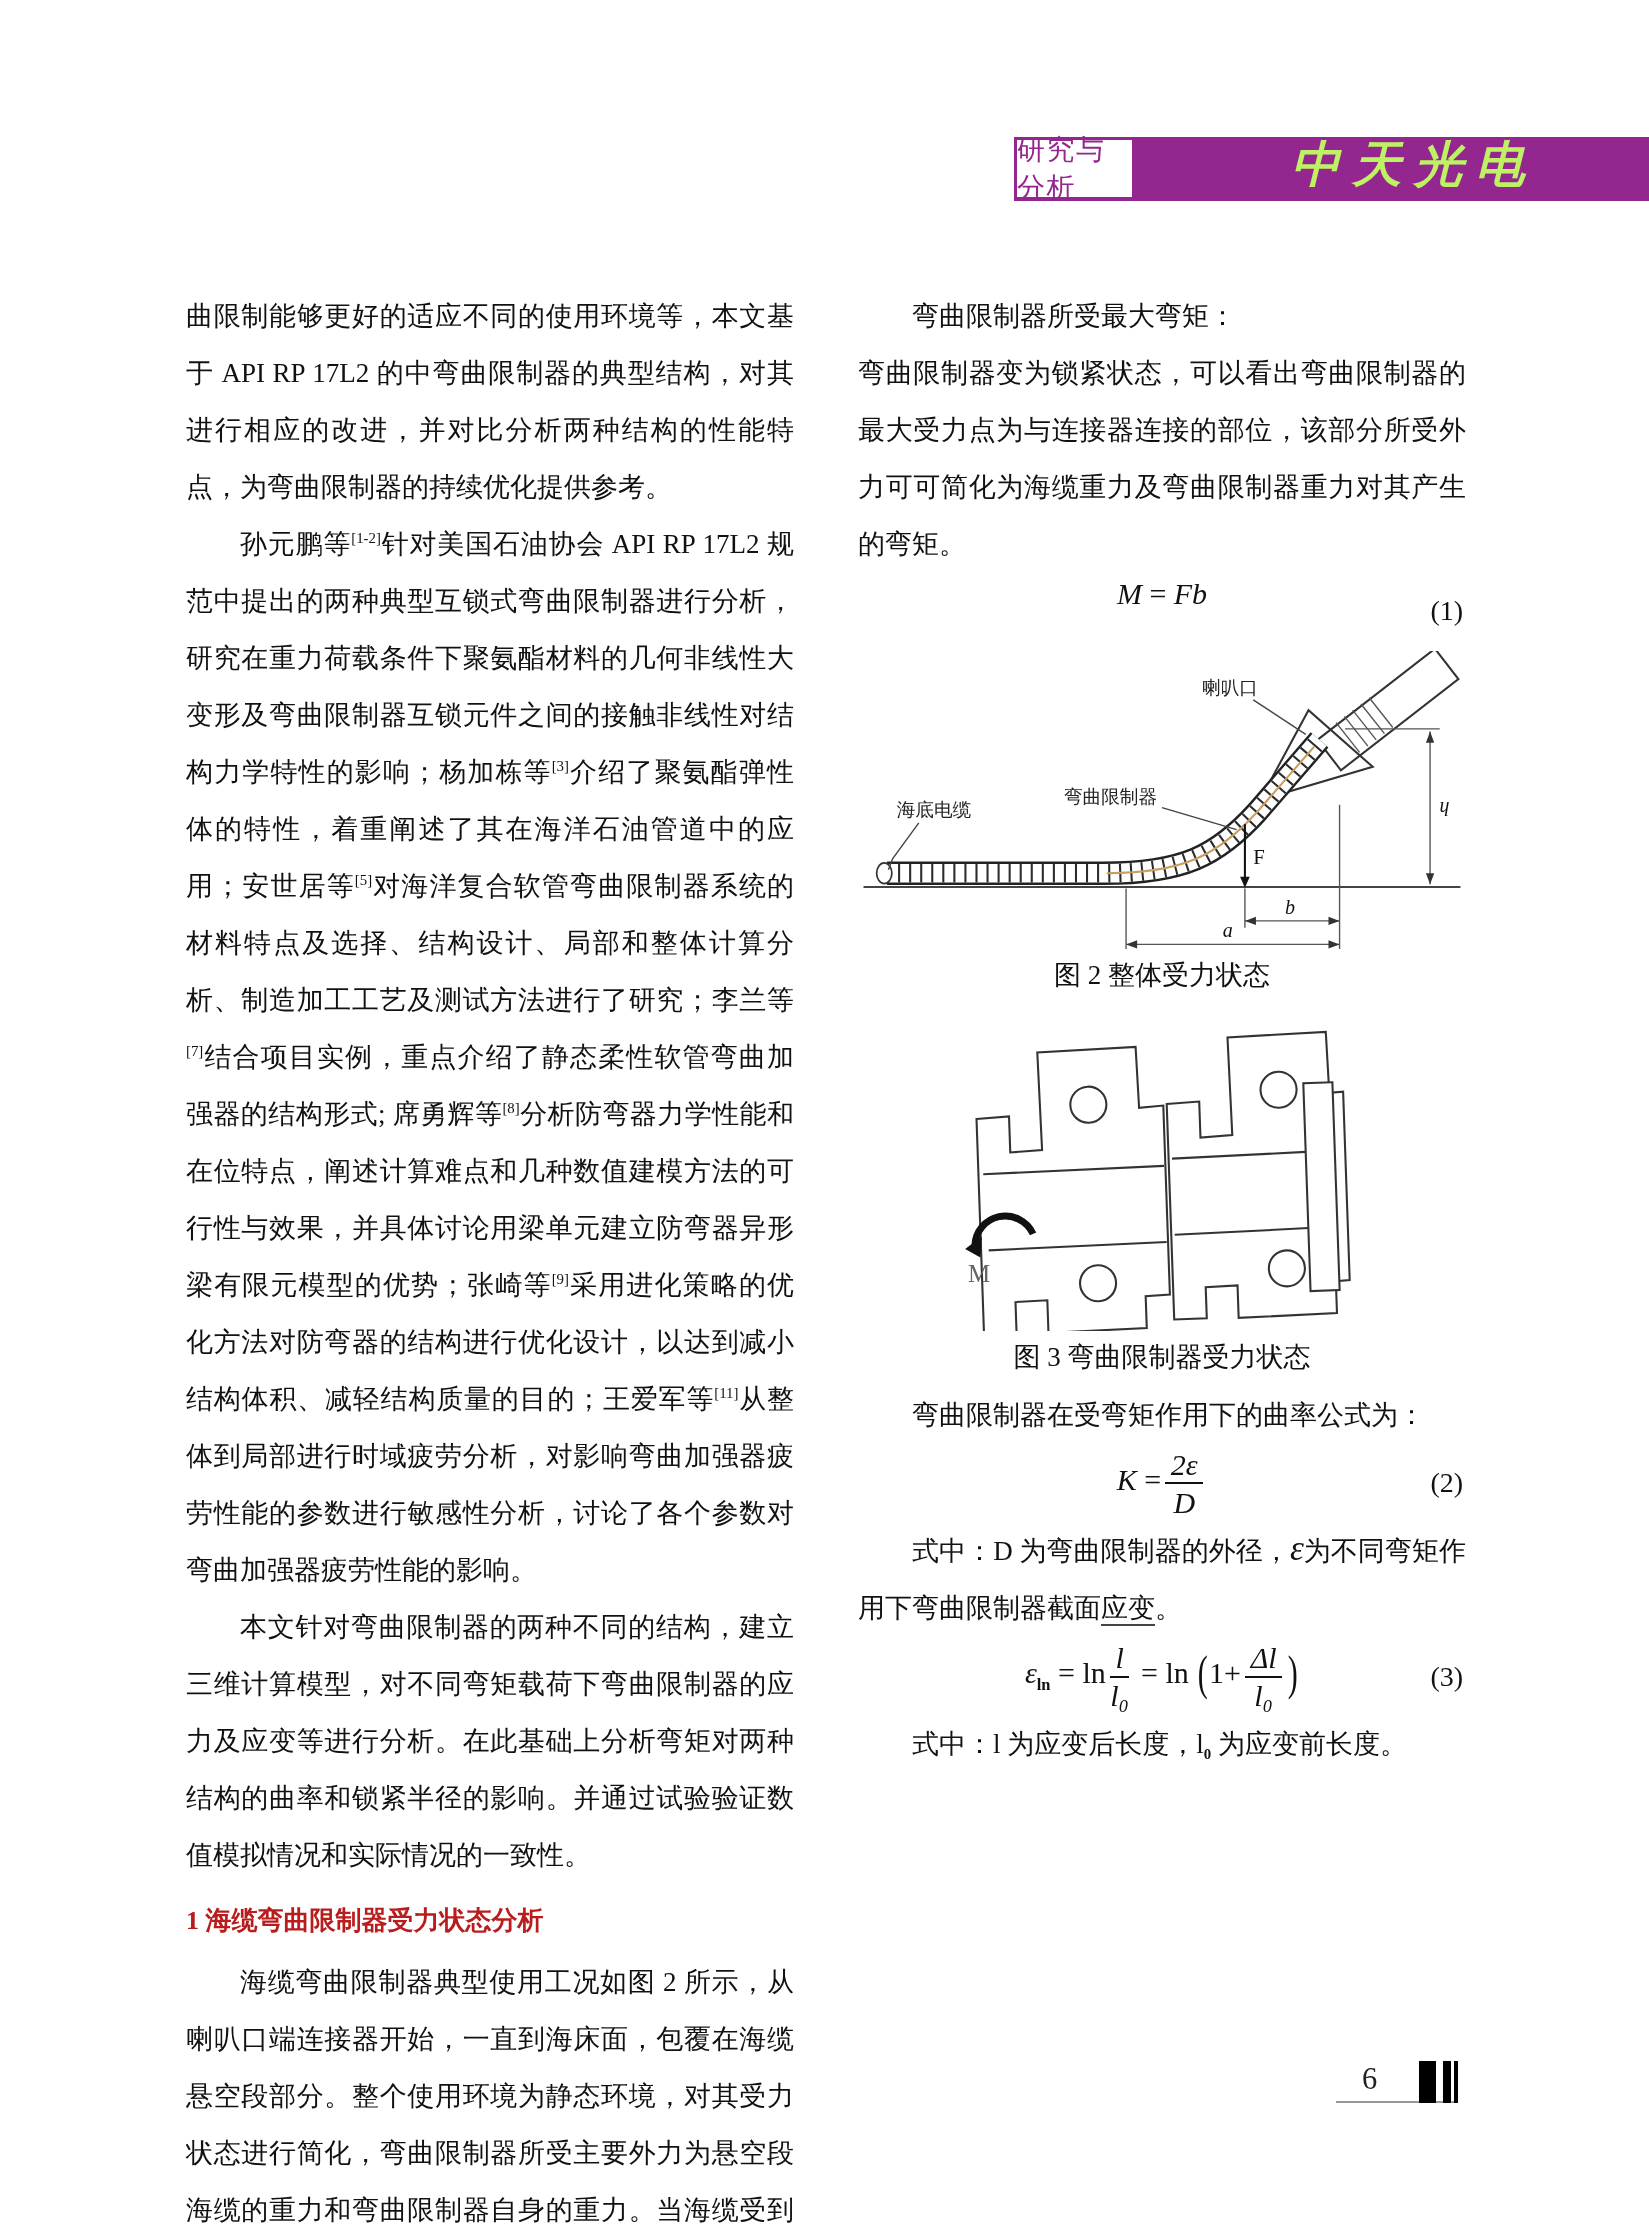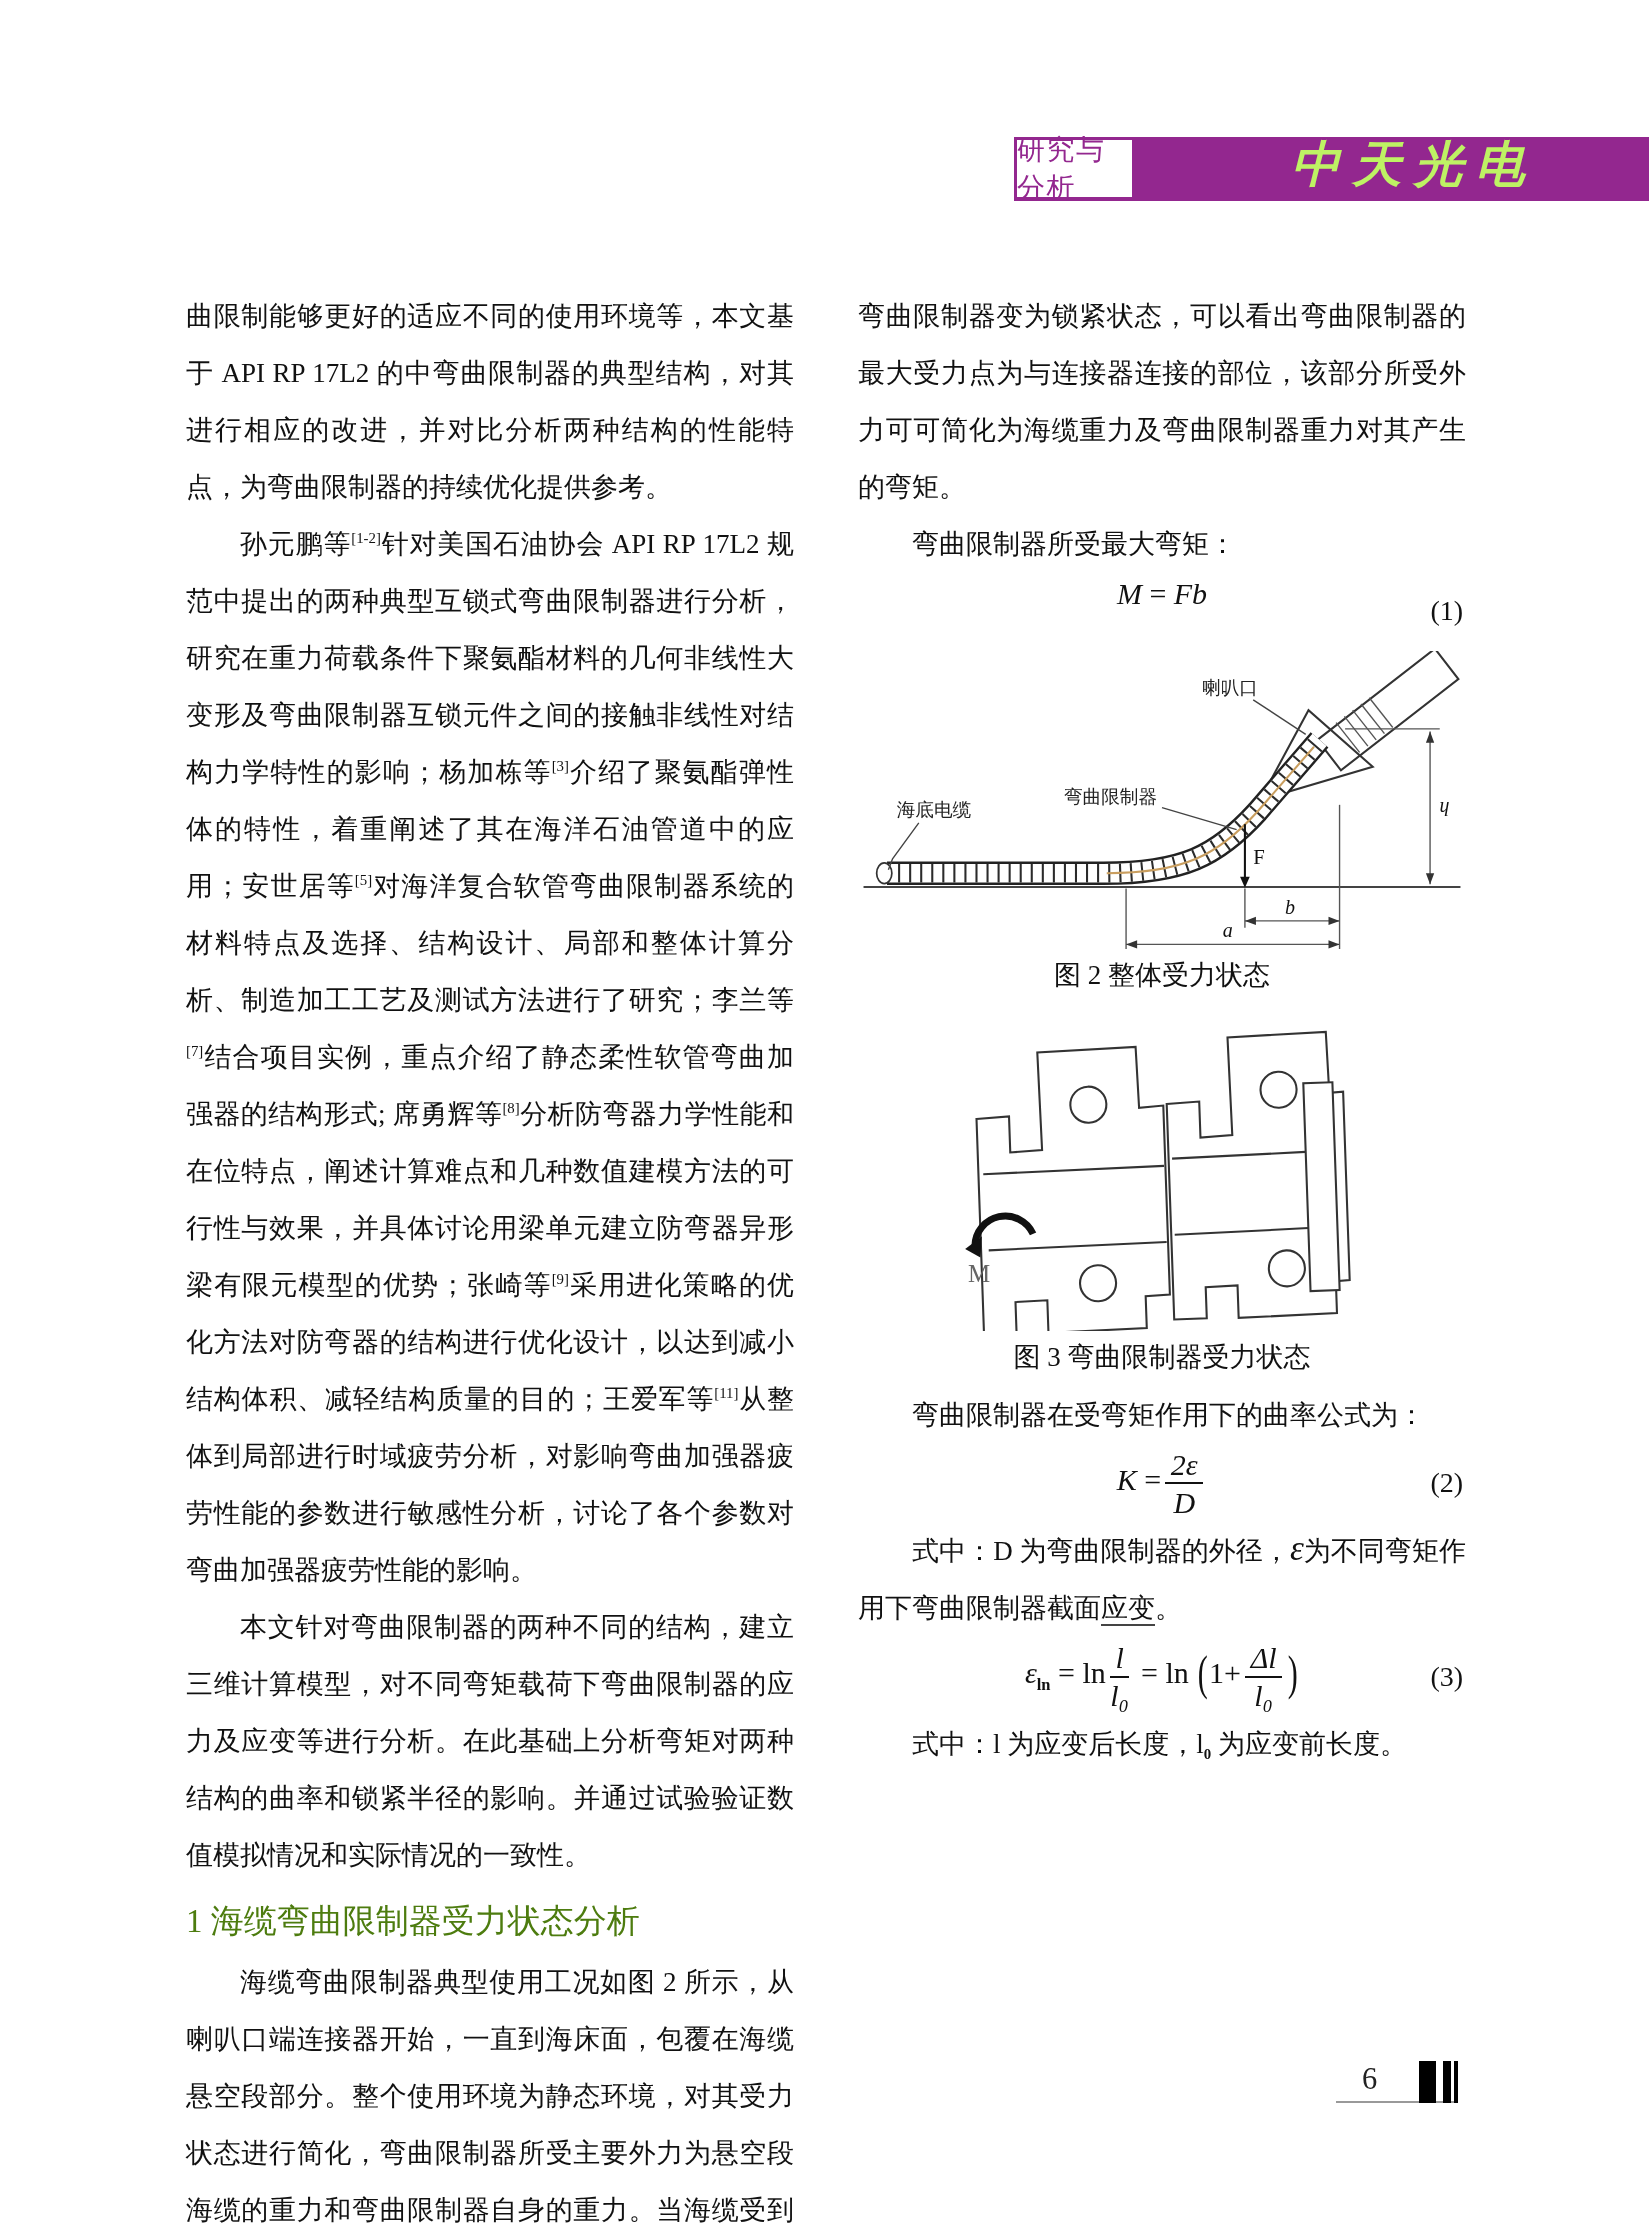--- a/index.html
+++ b/index.html
@@ -16,21 +16,21 @@
   
   .col{position:absolute;width:608px;font-size:27px;line-height:57px;text-align:justify;}
   .left-col{left:186px;top:288px;}
   .right-col{left:858px;top:288px;}
   .body-p{margin:0;}
   .indent{text-indent:2em;}
   sup{font-size:0.55em;vertical-align:super;line-height:0;}
   sub{font-size:0.55em;vertical-align:sub;line-height:0;font-weight:bold;}
   .big-eps{font-style:italic;font-size:1.3em;line-height:0;}
   .uline{border-bottom:2.1px solid #444;padding-bottom:0.7px;}
-  .section-heading{margin:15.2px 0 11px 0;color:#4d7c0f;font-size:33px;font-weight:normal;line-height:44px;text-align:left;}
+  .section-heading{margin:15.2px 0 11px 0;color:#b91c1c;font-size:26px;font-weight:bold;line-height:44px;text-align:left;}
   
   .eq-row{position:relative;display:flex;align-items:flex-start;justify-content:center;
           margin:4.2px 0;min-height:67px;font-size:30px;line-height:1.1;}
   .eq-num{position:absolute;right:2.8px;top:50%;transform:translateY(-50%);font-style:normal;font-size:28px;}
   .it{font-style:italic;}
   .frac{display:inline-flex;flex-direction:column;align-items:center;vertical-align:middle;margin:0 4.2px;}
   .frac .fnum{border-bottom:2.1px solid #111;padding:0 5.5px 1.4px 5.5px;}
   .frac .fden{padding-top:1.4px;}
   .paren{display:inline-block;transform:scaleY(1.6);margin:0 1.4px;}
   
@@ -60,22 +60,22 @@
 
   <div class="col left-col">
     <p class="body-p">曲限制能够更好的适应不同的使用环境等，本文基于 API RP 17L2 的中弯曲限制器的典型结构，对其进行相应的改进，并对比分析两种结构的性能特点，为弯曲限制器的持续优化提供参考。</p>
     <p class="body-p indent">孙元鹏等<sup>[1-2]</sup>针对美国石油协会 API RP 17L2 规范中提出的两种典型互锁式弯曲限制器进行分析，研究在重力荷载条件下聚氨酯材料的几何非线性大变形及弯曲限制器互锁元件之间的接触非线性对结构力学特性的影响；杨加栋等<sup>[3]</sup>介绍了聚氨酯弹性体的特性，着重阐述了其在海洋石油管道中的应用；安世居等<sup>[5]</sup>对海洋复合软管弯曲限制器系统的材料特点及选择、结构设计、局部和整体计算分析、制造加工工艺及测试方法进行了研究；李兰等<sup>[7]</sup>结合项目实例，重点介绍了静态柔性软管弯曲加强器的结构形式; 席勇辉等<sup>[8]</sup>分析防弯器力学性能和在位特点，阐述计算难点和几种数值建模方法的可行性与效果，并具体讨论用梁单元建立防弯器异形梁有限元模型的优势；张崎等<sup>[9]</sup>采用进化策略的优化方法对防弯器的结构进行优化设计，以达到减小结构体积、减轻结构质量的目的；王爱军等<sup>[11]</sup>从整体到局部进行时域疲劳分析，对影响弯曲加强器疲劳性能的参数进行敏感性分析，讨论了各个参数对弯曲加强器疲劳性能的影响。</p>
     <p class="body-p indent">本文针对弯曲限制器的两种不同的结构，建立三维计算模型，对不同弯矩载荷下弯曲限制器的应力及应变等进行分析。在此基础上分析弯矩对两种结构的曲率和锁紧半径的影响。并通过试验验证数值模拟情况和实际情况的一致性。</p>
     <h2 class="section-heading"><span>1</span>&nbsp;<span>海缆弯曲限制器受力状态分析</span></h2>
     <p class="body-p indent">海缆弯曲限制器典型使用工况如图 2 所示，从喇叭口端连接器开始，一直到海床面，包覆在海缆悬空段部分。整个使用环境为静态环境，对其受力状态进行简化，弯曲限制器所受主要外力为悬空段海缆的重力和弯曲限制器自身的重力。当海缆受到外力作用时，</p>
   </div>
 
   <div class="col right-col">
+    <p class="body-p indent">弯曲限制器所受最大弯矩：</p>
     <p class="body-p">弯曲限制器变为锁紧状态，可以看出弯曲限制器的最大受力点为与连接器连接的部位，该部分所受外力可可简化为海缆重力及弯曲限制器重力对其产生的弯矩。</p>
-    <p class="body-p indent">弯曲限制器所受最大弯矩：</p>
 
     <div class="eq-row">
       <span class="eq-body"><span class="it">M</span>&nbsp;<span>=</span>&nbsp;<span class="it">Fb</span></span>
       <span class="eq-num">(1)</span>
     </div>
 
 
     <div class="figure">
       <svg width="608" height="298" viewBox="0 0 880 430" style="font-size:39px">
 

